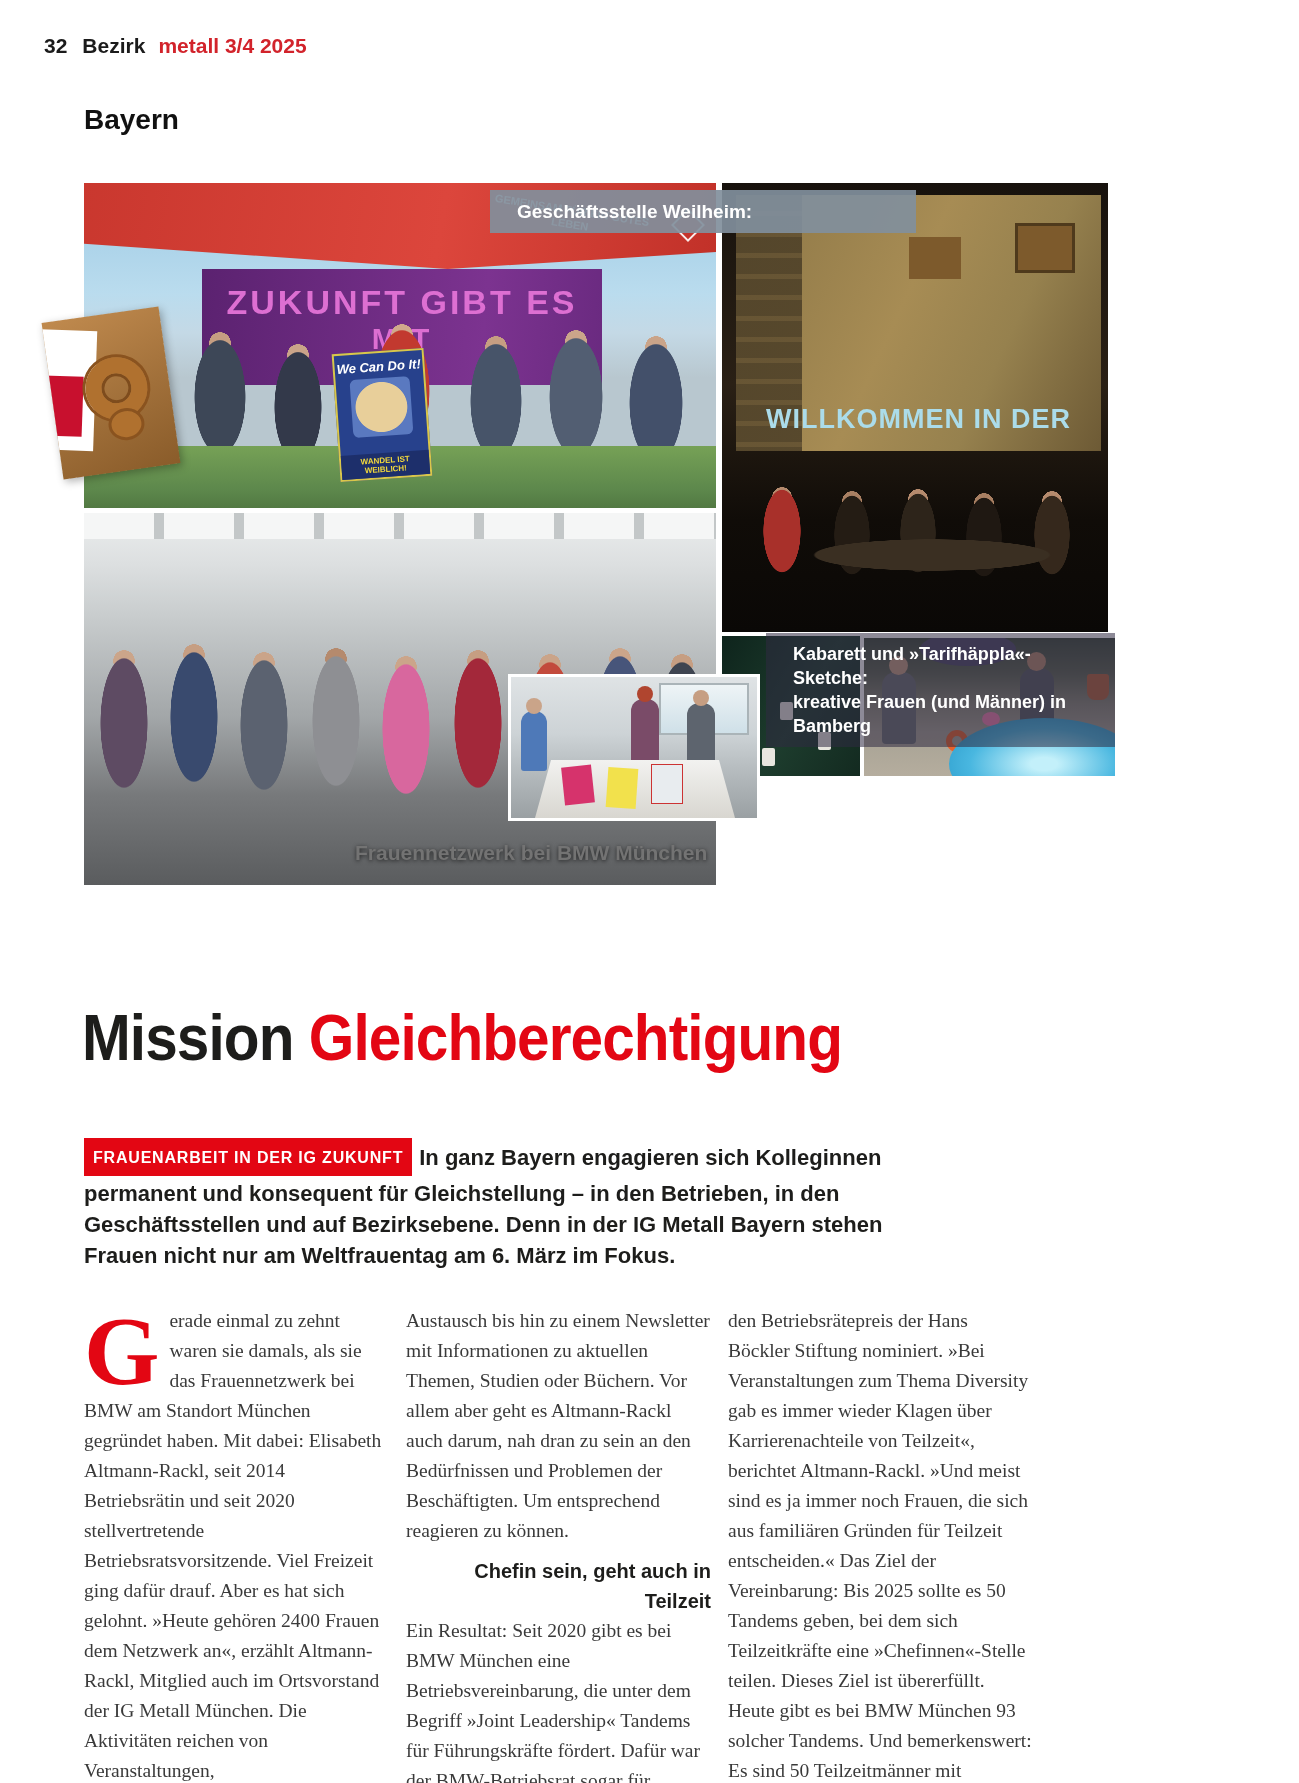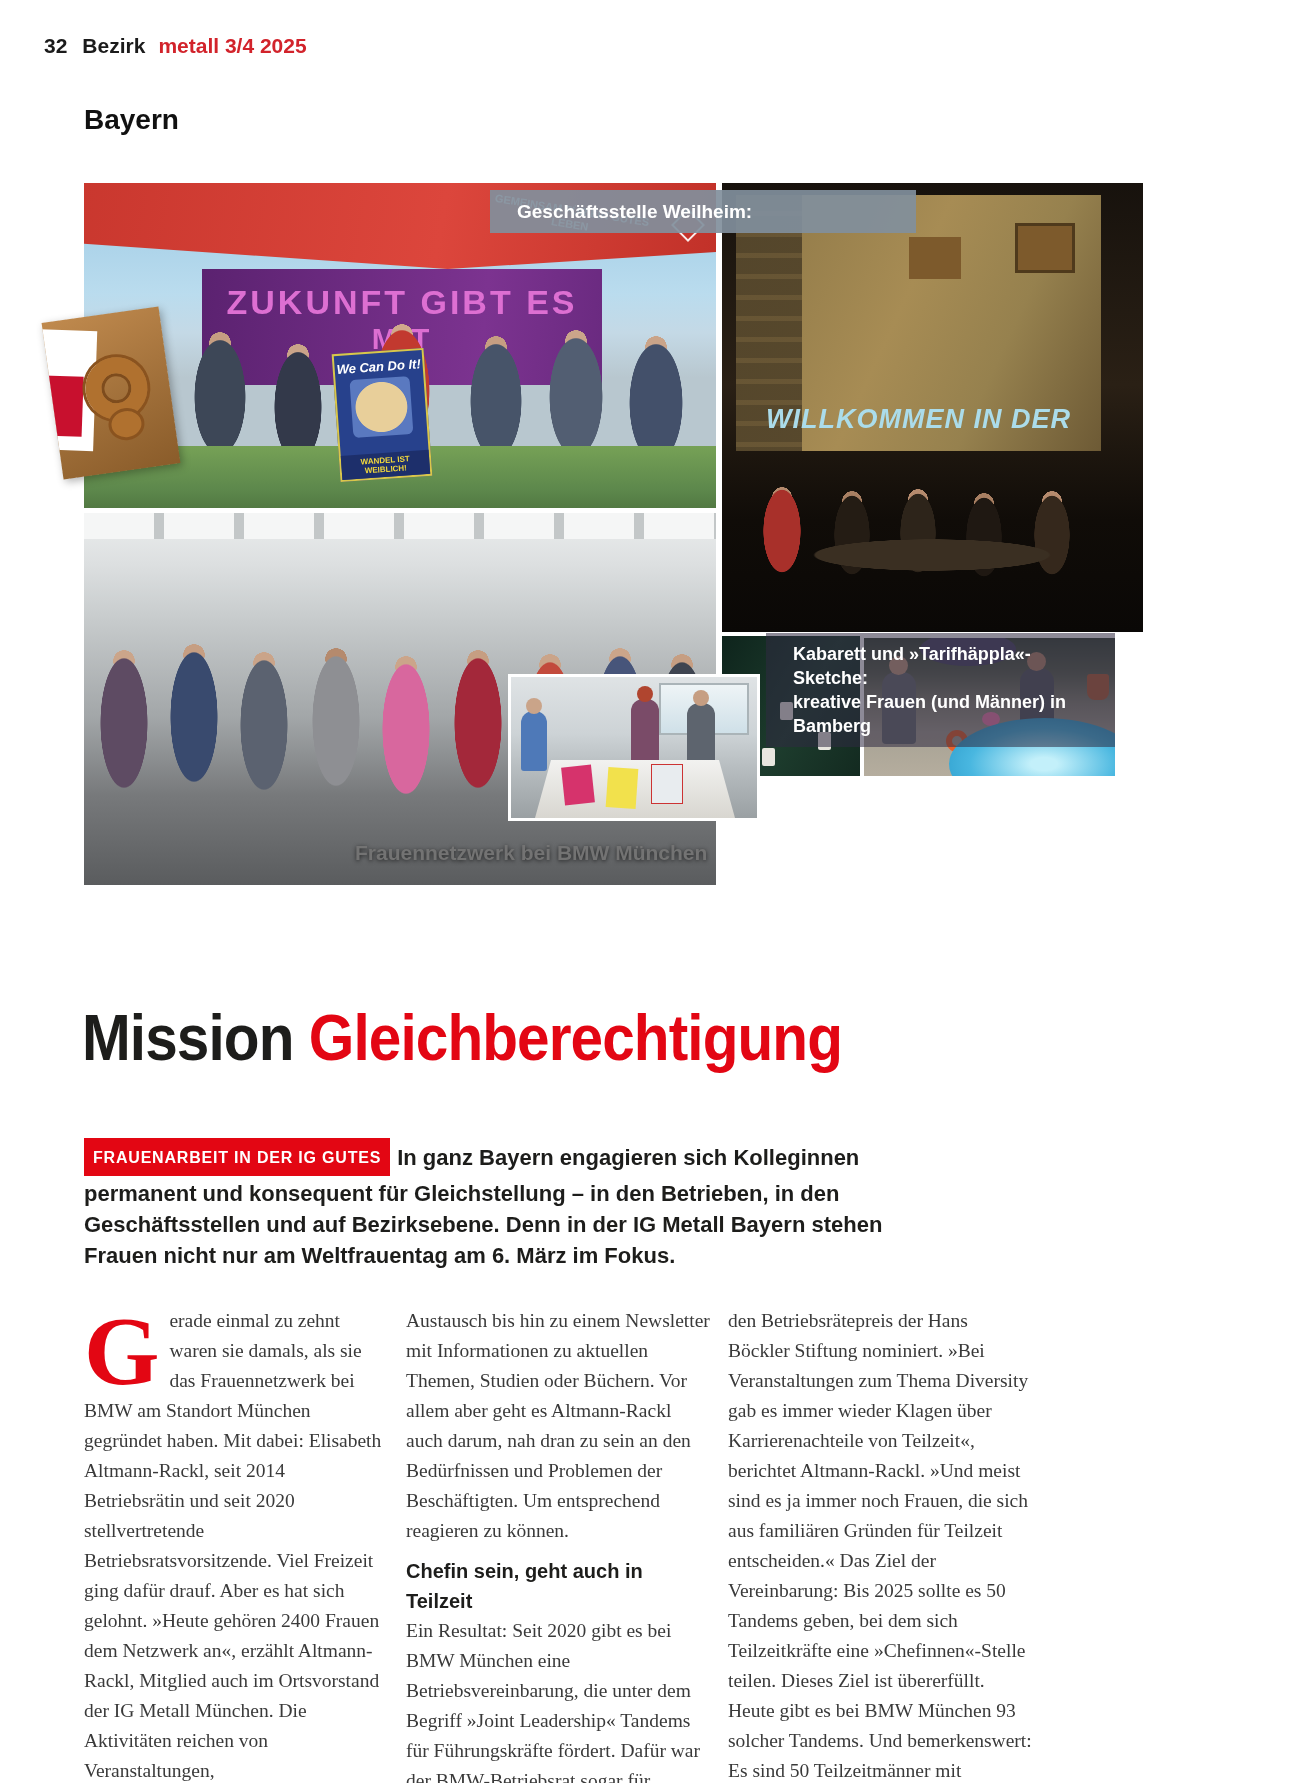--- a/index.html
+++ b/index.html
@@ -57,22 +57,22 @@
   .poster .pf{position:absolute;bottom:0;left:0;width:100%;background:#1d2f6b;color:#f2d93c;
     font-size:8px;font-weight:bold;padding:3px 0;}
 
   
   .caption-box{position:absolute;color:#fff;font-weight:bold;font-size:19px;line-height:25px;
     padding:9px 27px;z-index:6;}
   .cap-weilheim{left:406px;top:7px;width:372px;background:rgba(129,143,156,.92);}
   .cap-bamberg{left:682px;top:450px;background:rgba(48,42,66,.55);font-size:18px;line-height:24px;}
 
   
-  .stage{left:638px;top:0;width:421px;height:449px;
-    background:linear-gradient(#17120d,#2a2015 45%,#100c08 75%,#0a0806);font-style:italic;}
+  .stage{left:638px;top:0;width:386px;height:449px;
+    background:linear-gradient(#17120d,#2a2015 45%,#100c08 75%,#0a0806);}
   .screen{position:absolute;left:14px;top:12px;width:365px;height:256px;
     background:linear-gradient(115deg,#8c7646,#a78c54 45%,#96814e 70%,#6d5a35);
     display:flex;flex-direction:column;justify-content:flex-end;align-items:center;
     padding-bottom:16px;box-sizing:border-box;}
   .screen:before{content:"";position:absolute;left:0;top:0;width:66px;height:100%;
     background:repeating-linear-gradient(#4a3d26 0 16px,#5f4e30 16px 21px);opacity:.85;}
   .screen .frame{position:absolute;right:26px;top:28px;width:54px;height:44px;background:#7d5a2c;
     border:3px solid #4f3a1c;box-shadow:-110px 10px 0 -4px #7d5a2c;}
   .screen .sl1{color:#abdcea;font-size:27px;font-weight:bold;letter-spacing:1px;z-index:1;}
   .screen .sl2{color:#9fd8e8;font-size:44px;font-weight:bold;letter-spacing:2px;z-index:1;}
@@ -174,21 +174,21 @@
     padding:4px 9px 3px;margin-right:7px;position:relative;top:-2px;}
 
   
   .body-cols{position:absolute;left:84px;top:1306px;width:949px;display:flex;gap:17px;
     font-family:"Liberation Serif","DejaVu Serif",serif;font-size:19.5px;line-height:30px;color:#3a3a3a;}
   .col{width:305px;hyphens:auto;}
   .col p{margin:0;}
   .dropcap{float:left;font-weight:bold;color:#e30613;font-size:97px;line-height:76px;
     padding:8px 10px 0 0;}
   .subhead{font-family:"Liberation Sans",sans-serif;font-size:20px;font-weight:bold;color:#1d1d1b;
-    margin:10px 0 0;line-height:30px;}
+    margin:10px 0 0;line-height:30px;text-align:right;}
 </style>
 </head>
 <body>
 
 <div class="page">
 
   <header class="running-head">
     <span class="pg">32</span><span class="sec">Bezirk</span><span class="issue">metall 3/4 2025</span>
   </header>
 
@@ -270,21 +270,21 @@
     <div class="flyer">
         <i></i>
       </div>
     <div class="ringshape"></div>
     <div class="knot"></div>
   </figure>
 
   <h1 class="headline"><span class="hl-black">Mission</span>
     <span class="hl-red">Gleichberechtigung</span></h1>
 
-  <p class="lead"><span class="kicker">FRAUENARBEIT IN DER IG GUTES</span><span>In ganz Bayern engagieren sich Kolleginnen permanent und konsequent für Gleichstellung – in den Betrieben, in den Geschäftsstellen und auf Bezirksebene. Denn in der IG Metall Bayern stehen Frauen nicht nur am Weltfrauentag am 6. März im Fokus.</span></p>
+  <p class="lead"><span class="kicker">FRAUENARBEIT IN DER IG ZUKUNFT</span><span>In ganz Bayern engagieren sich Kolleginnen permanent und konsequent für Gleichstellung – in den Betrieben, in den Geschäftsstellen und auf Bezirksebene. Denn in der IG Metall Bayern stehen Frauen nicht nur am Weltfrauentag am 6. März im Fokus.</span></p>
 
   <section class="body-cols">
     <div class="col">
       <p><span class="dropcap">G</span><span>erade einmal zu zehnt waren sie damals, als sie das Frauennetzwerk bei BMW am Standort München gegründet haben. Mit dabei: Elisabeth Altmann-Rackl, seit 2014 Betriebsrätin und seit 2020 stellvertretende Betriebsratsvorsitzende. Viel Freizeit ging dafür drauf. Aber es hat sich gelohnt. »Heute gehören 2400 Frauen dem Netzwerk an«, erzählt Altmann-Rackl, Mitglied auch im Ortsvorstand der IG Metall München. Die Aktivitäten reichen von Veranstaltungen, Mentoringprogrammen über private Abende zum</span></p>
     </div>
     <div class="col">
       <p>Austausch bis hin zu einem Newsletter mit Informationen zu aktuellen Themen, Studien oder Büchern. Vor allem aber geht es Altmann-Rackl auch darum, nah dran zu sein an den Bedürfnissen und Problemen der Beschäftigten. Um entsprechend reagieren zu können.</p>
       <h3 class="subhead">Chefin sein, geht auch in Teilzeit</h3>
       <p>Ein Resultat: Seit 2020 gibt es bei BMW München eine Betriebsvereinbarung, die unter dem Begriff »Joint Leadership« Tandems für Führungskräfte fördert. Dafür war der BMW-Betriebsrat sogar für</p>
     </div>

